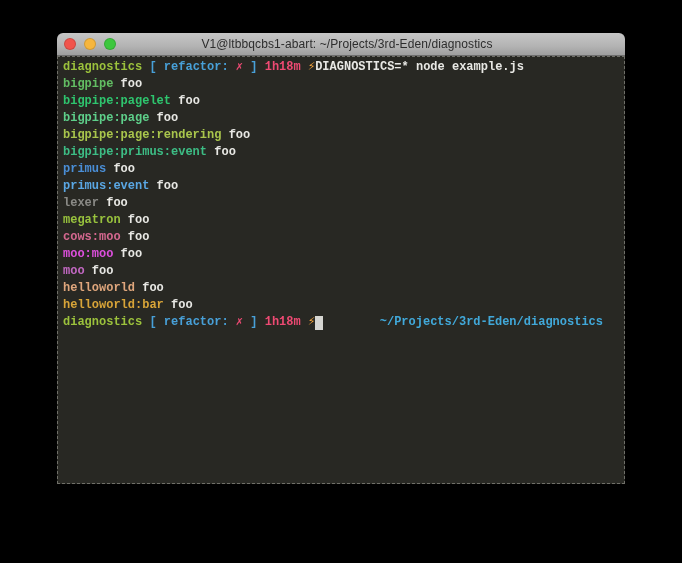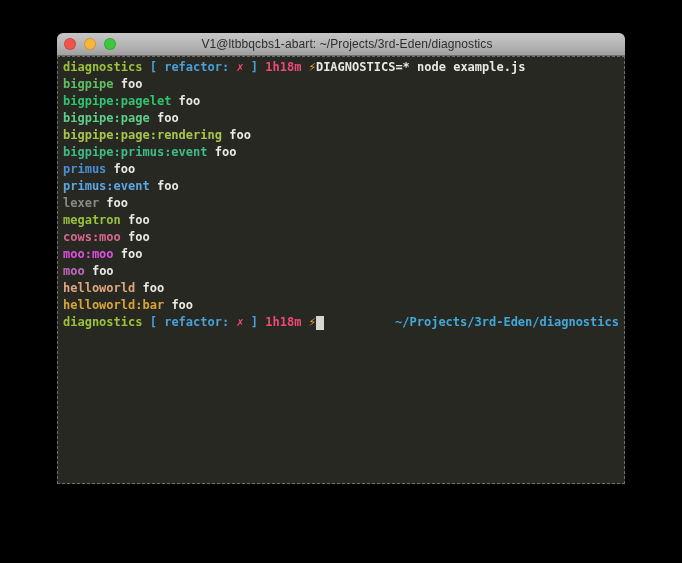--- a/index.html
+++ b/index.html
@@ -26,23 +26,23 @@
   }
   .content{
     flex:1;background:#282823;
     border:1px dashed #6f6f68;border-top:1px dashed #6f6f68;
     box-sizing:border-box;
     padding:2px 5px;
     font-family:"DejaVu Sans Mono","Liberation Mono",monospace;
     font-size:12px;font-weight:bold;line-height:17px;
     white-space:pre;overflow:hidden;
   }
-  .line{height:17px;display:flex;align-items:baseline;}
+  .line{height:17px;display:flex;align-items:baseline;font-family:Liberation Mono, monospace;}
   .spacer{flex:1;}
-  .rprompt{}
+  .rprompt{margin-right:16px;}
   .cursor{
     display:inline-block;width:8px;height:14px;
     background:#d6d6d2;align-self:center;margin-top:1px;
   }
 </style>
 </head>
 <body>
 
 <div class="stage">
   <div class="window">

